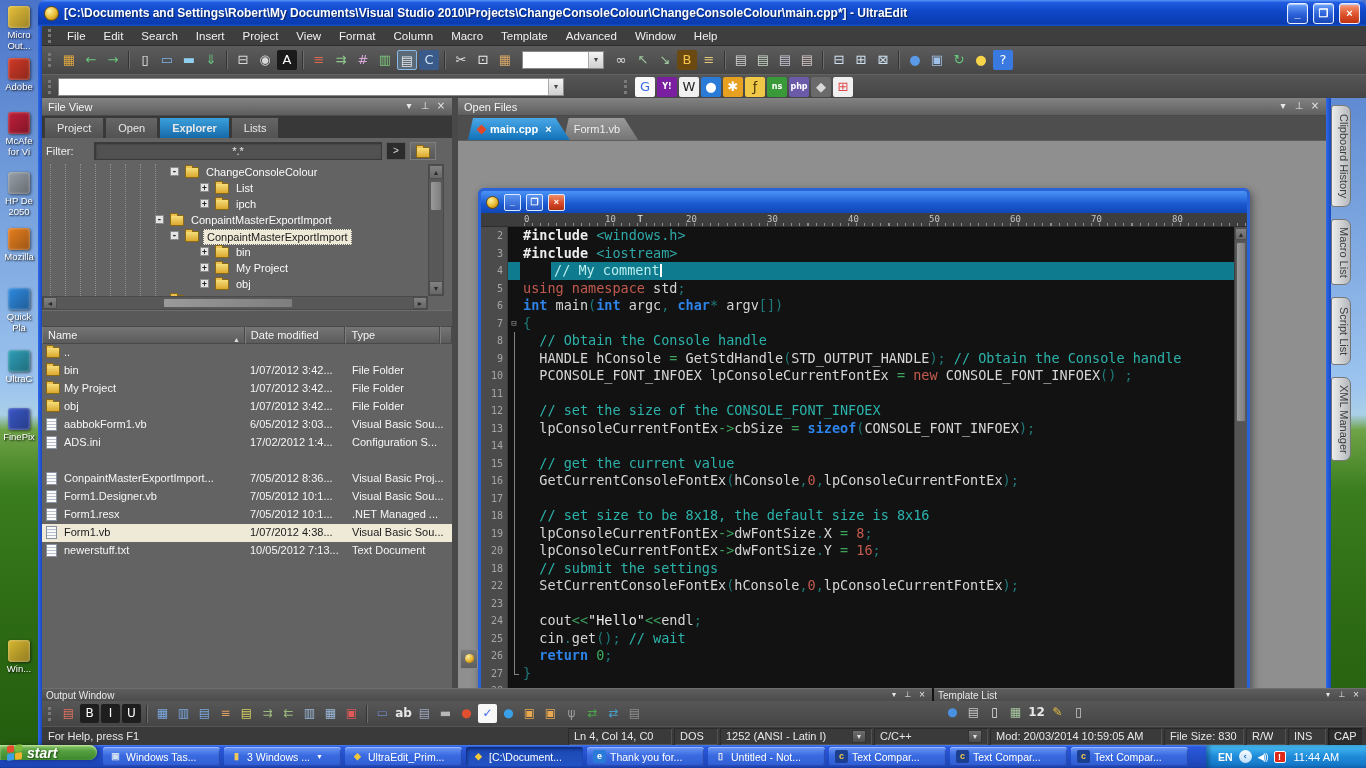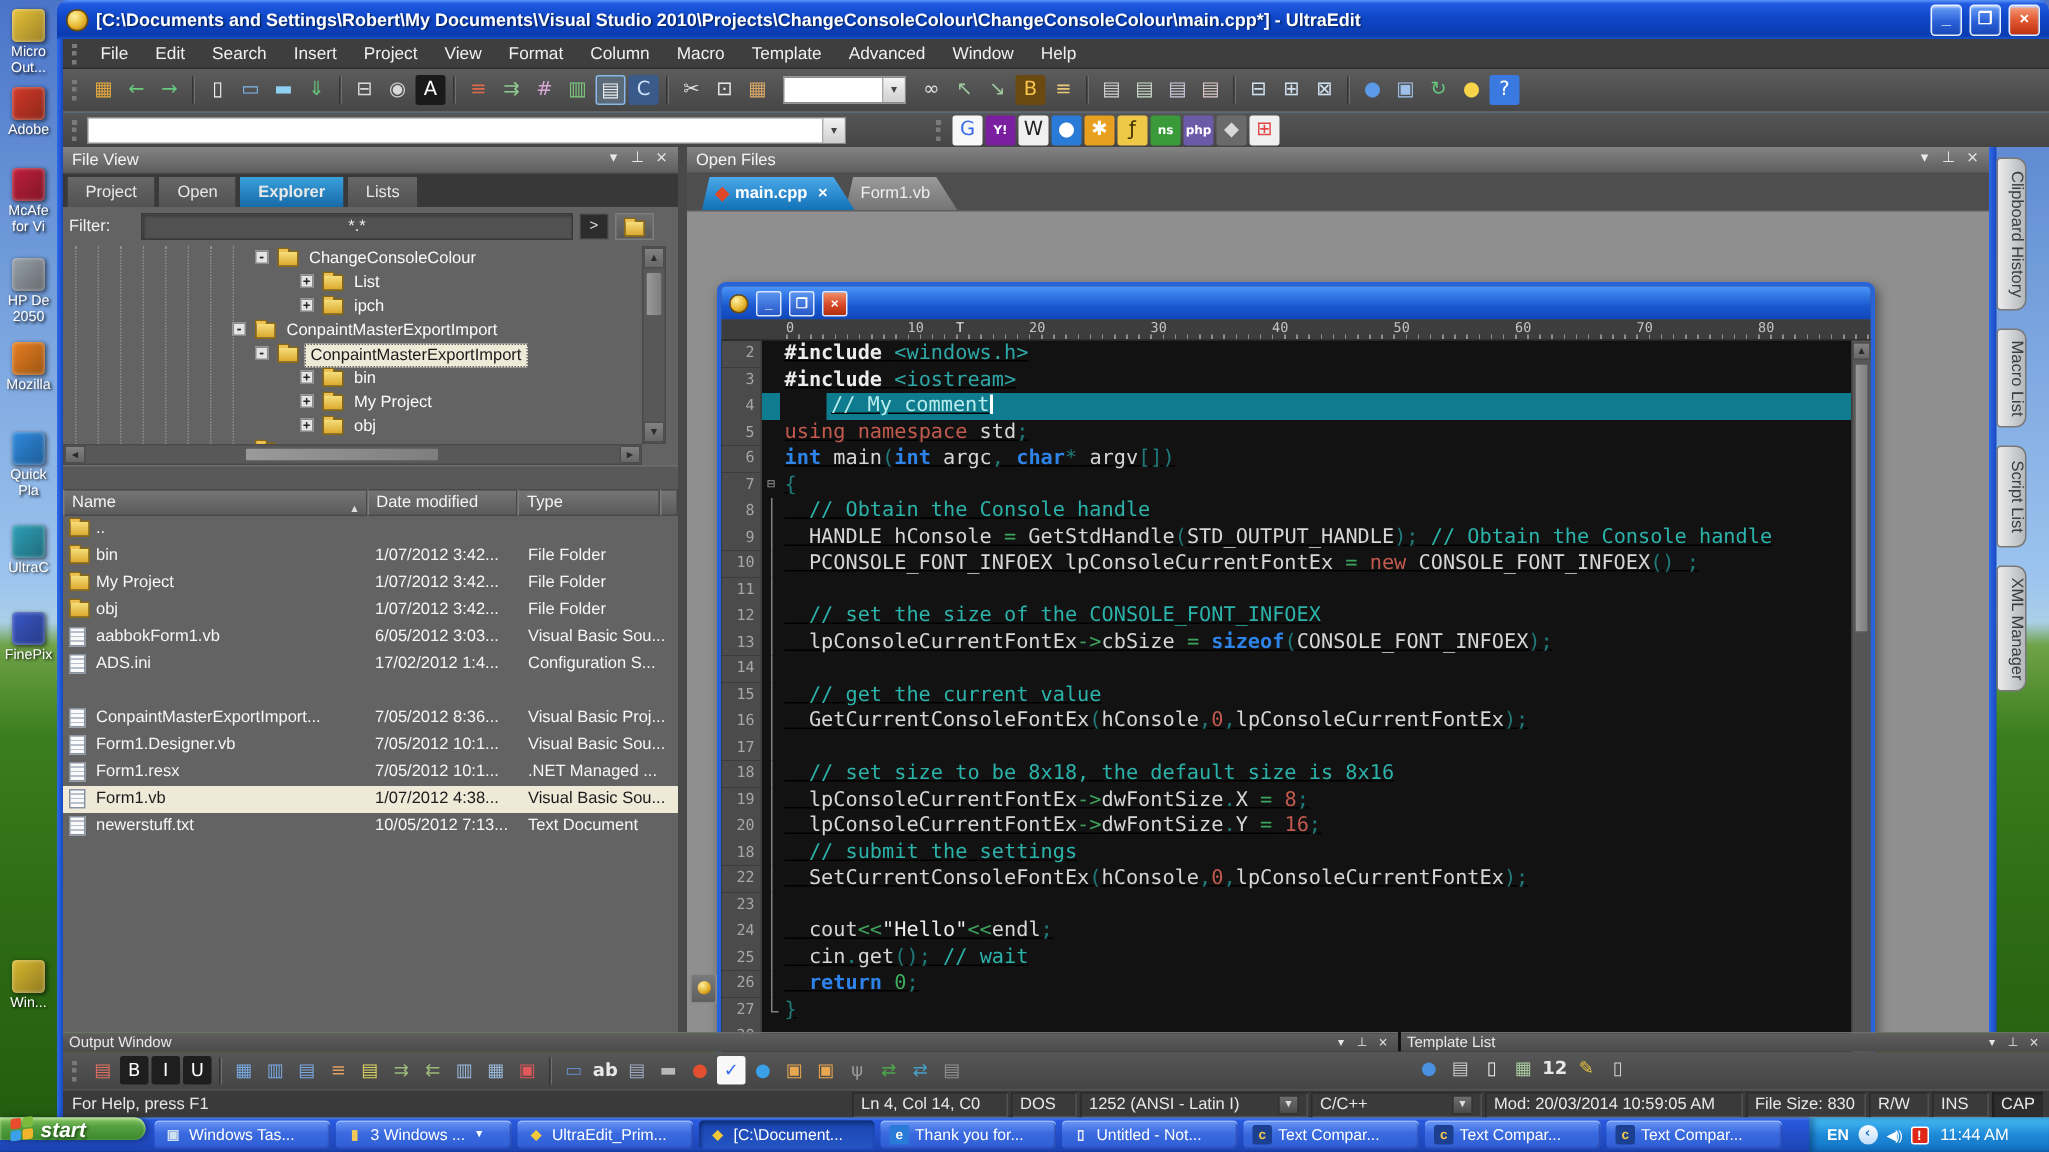--- a/index.html
+++ b/index.html
@@ -90,21 +90,21 @@
   #ruler { position:absolute; left:0; top:0; right:0; height:14px; background:#3d3d3d; border-bottom:1px solid #2e2e2e; overflow:hidden; }
   .rmark { position:absolute; top:0; color:#c4c4c4; font:9px/12px "DejaVu Sans Mono",monospace; }
   #rticks { position:absolute; left:43px; right:0; bottom:0; height:3px; background:repeating-linear-gradient(to right,#8e8e8e 0 1px,transparent 1px 8.1px); }
   #codewrap { position:absolute; left:0; top:14px; right:13px; bottom:16px; background:#121212; overflow:hidden; }
   .crow { display:flex; height:17.5px; font:13.5px/17.5px "DejaVu Sans Mono",monospace; white-space:pre; }
   .lnum { width:27px; flex:none; background:#4b4b4b; border-right:1px solid #3a3a3a; color:#a6a6a6; font-size:10px; line-height:17.5px; text-align:right; padding-right:4px; }
   .fold { width:12px; flex:none; position:relative; color:#9a9a9a; font:9px/17.5px "DejaVu Sans Mono",monospace; text-align:center; }
   .fold.m::before { content:""; position:absolute; left:6px; top:0; bottom:0; border-left:1px solid #828282; }
   .fold.e::before { content:""; position:absolute; left:6px; top:0; height:9px; border-left:1px solid #828282; }
   .fold.e::after { content:""; position:absolute; left:6px; top:9px; width:5px; border-top:1px solid #828282; }
-  .ctext { flex:1; padding-left:3px; overflow:hidden;text-decoration:underline; }
+  .ctext { flex:1; padding-left:3px; overflow:hidden; }
   .crow.hl .ctext, .crow.hl .fold { background:#0e7c8e; }
   .caret { display:inline-block; width:2px; height:13px; background:#fff; vertical-align:-2px; }
   #vscroll { position:absolute; right:0; top:14px; bottom:16px; width:13px; background:#555; border-left:1px solid #3e3e3e; }
   #hscroll { position:absolute; left:0; right:13px; bottom:0; height:16px; background:#90959a; }
   .harrow { position:absolute; top:1px; width:15px; height:14px; background:linear-gradient(#d8dce0,#aeb2b8); border:1px solid #787c82; color:#333; font-size:8px; line-height:13px; text-align:center; }
   #hthumb { position:absolute; left:18px;  top:2px; width:460px; height:12px; background:linear-gradient(#d2d6da,#b0b4ba); border:1px solid #7a7e84; border-radius:6px; }
   #minwin { position:absolute; left:2px; top:508px; width:18px; height:20px; background:linear-gradient(#7a7a7a,#5e5e5e); border:1px solid #8a8a8a; border-radius:2px; }
   #minwin::after { content:""; position:absolute; left:4px; top:4px; width:9px; height:9px; border-radius:50%; background:radial-gradient(circle at 35% 30%,#fdf0a0,#e0a820 60%,#8a5a08); }
   
   #rborder { position:absolute; left:1326px; top:98px; width:5px; height:590px; background:linear-gradient(90deg,#2f6ae8,#1848c0); }

